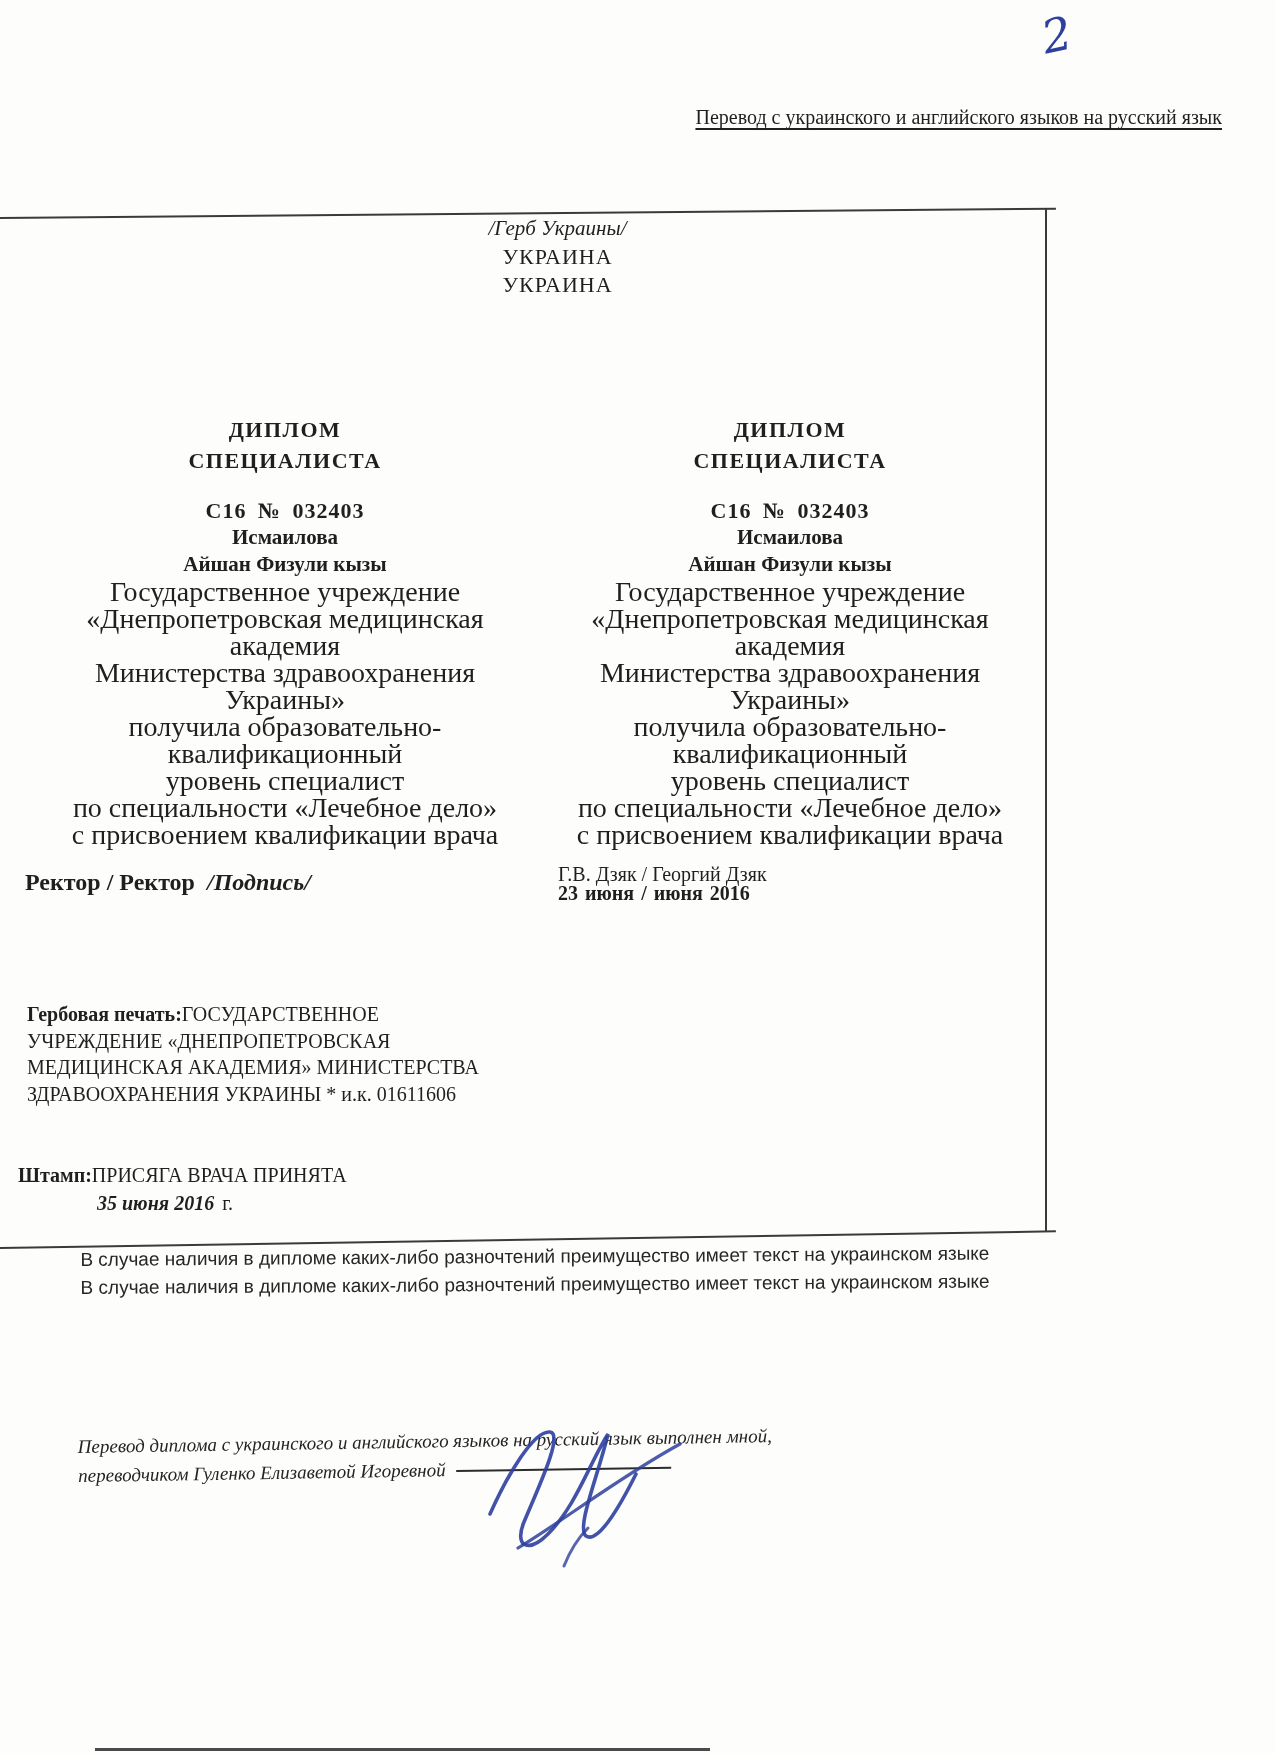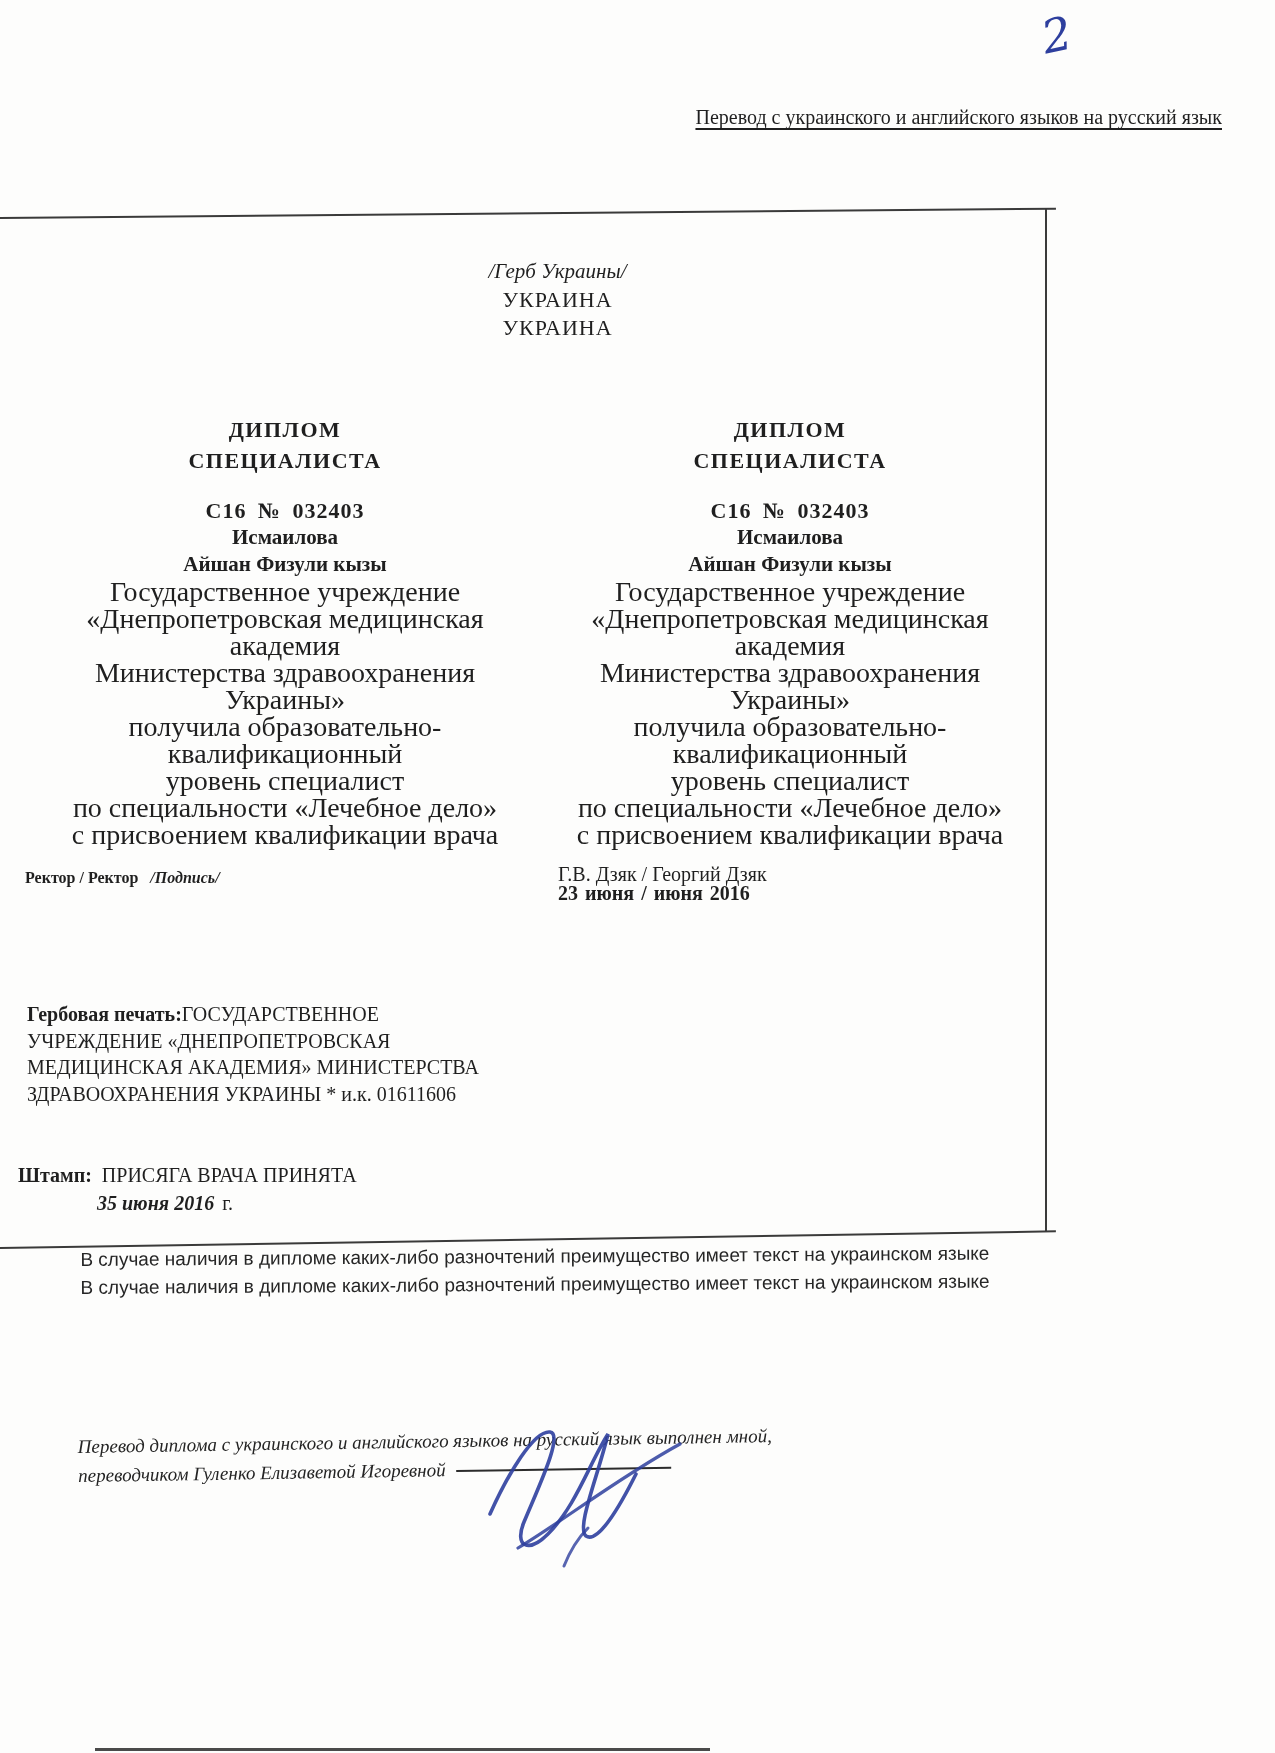--- a/index.html
+++ b/index.html
@@ -24,43 +24,43 @@
   }
 
   
   .box-line{background:#3a3a3a;}
   .box-top{left:-6px;top:217px;width:1062px;height:2px;transform:rotate(-0.5deg);transform-origin:left center;}
   .box-right{left:1045px;top:208px;width:2px;height:1024px;}
   .box-bottom{left:-6px;top:1247px;width:1062px;height:2px;transform:rotate(-0.9deg);transform-origin:left center;}
 
   
   .herb{top:214px;left:0;width:1115px;text-align:center;}
-  .herb-note{font-style:italic;font-size:21px;line-height:29px;margin-top:43px;}
+  .herb-note{font-style:italic;font-size:21px;line-height:29px;}
   .herb-country{font-size:22px;line-height:28px;letter-spacing:1px;}
 
   
   .col{top:414px;width:500px;text-align:center;}
   .col-left{left:35px;}
   .col-right{left:540px;}
   .col-h{font-size:22px;font-weight:bold;letter-spacing:1.5px;line-height:31px;}
   .col-num{font-size:22px;font-weight:bold;letter-spacing:1px;word-spacing:5px;margin-top:21px;line-height:27px;}
   .col-name{font-size:21px;font-weight:bold;line-height:27px;}
   .mt26{}
   .col-body{font-size:28px;line-height:27px;}
 
-  .rector{top:869px;left:25px;font-size:16px;font-weight:bold;}
+  .rector{top:869px;left:25px;font-size:24px;font-weight:bold;}
   .rector-sign{font-style:italic;margin-left:12px;}
   .dzyak{top:863px;left:558px;font-size:20px;font-weight:normal;}
   .issue-date{top:882px;left:558px;font-size:20px;font-weight:bold;word-spacing:2px;}
 
   .seal{top:1001px;left:27px;width:462px;font-size:20px;line-height:26.5px;}
   .seal-label{font-weight:bold;}
 
   .stamp1{top:1162px;left:18px;font-size:20px;line-height:27px;}
-  .stamp-label{font-weight:bold;margin-right:10px;}
+  .stamp-label{font-weight:bold;}
   .stamp2{top:1190px;left:97px;font-size:20px;line-height:27px;}
   .stamp-date{font-weight:bold;font-style:italic;margin-right:8px;}
 
   .discrepancy{
     top:1246px;left:70px;width:930px;text-align:center;
     font-family:"Liberation Sans",sans-serif;font-size:19px;line-height:28px;
     transform:rotate(-0.4deg);transform-origin:left center;color:#262626;
   }
 
   .translator{

